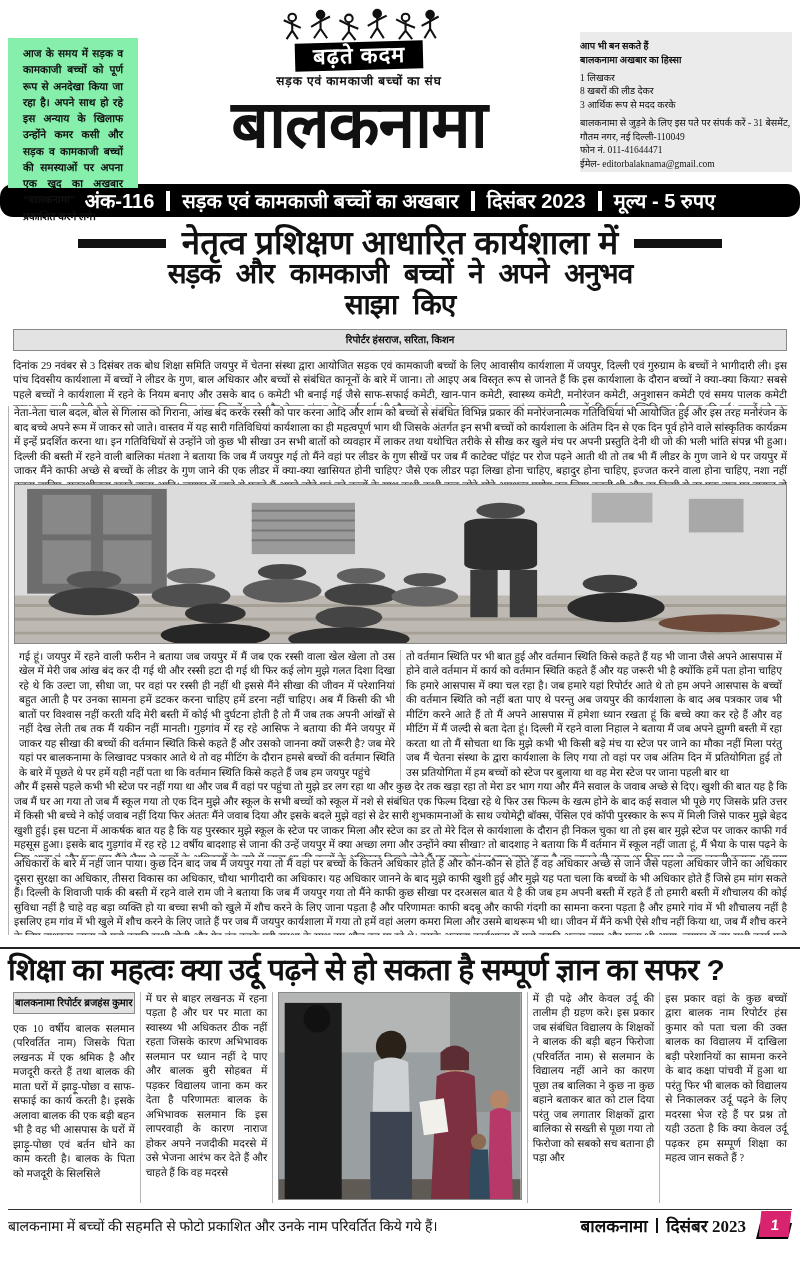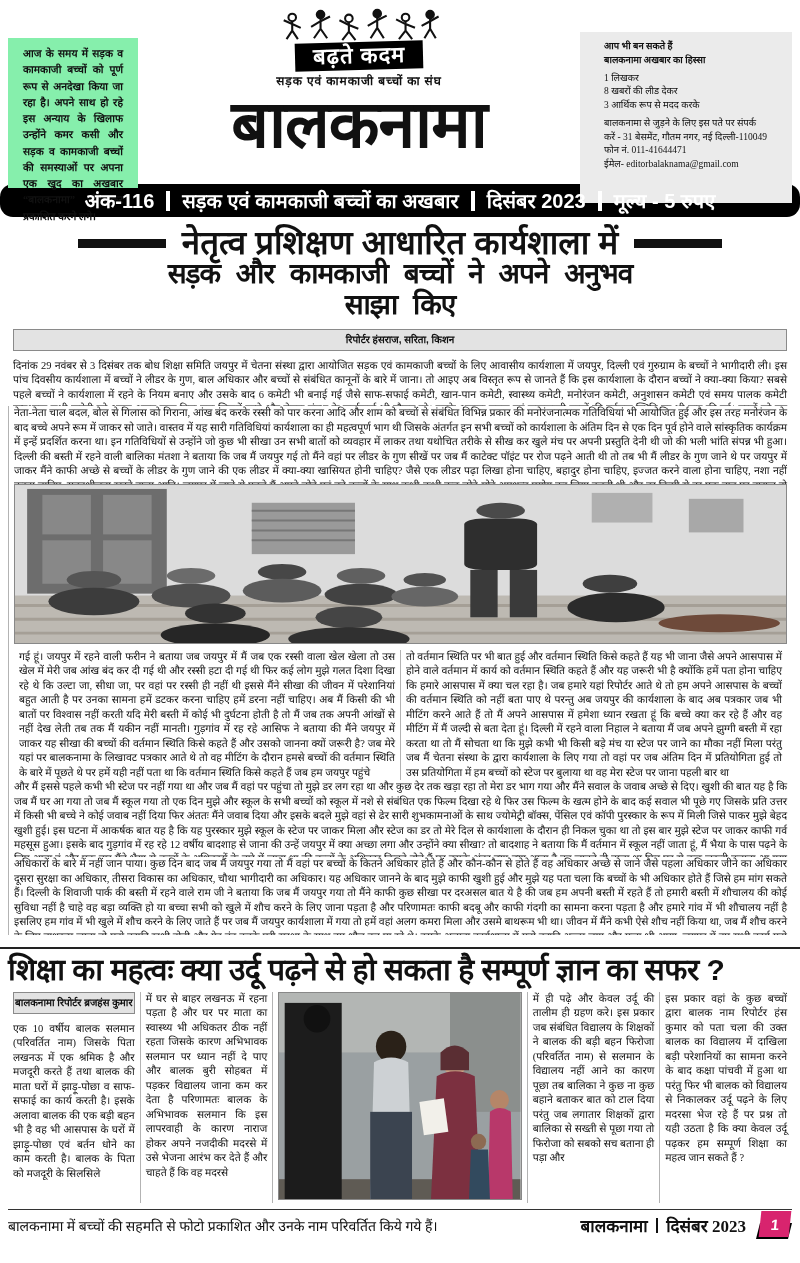--- a/index.html
+++ b/index.html
@@ -21,22 +21,22 @@
     background:#000; color:#fff; font-family:"Liberation Sans", sans-serif;
     font-weight:bold; font-size:22px; padding:1px 18px; transform:rotate(-1.5deg);
     letter-spacing:1px; line-height:1.2;
   }
   .logo-subtitle { font-size:12px; font-weight:bold; margin-top:2px; letter-spacing:1px; }
   .masthead-title {
     font-family:"Liberation Sans", sans-serif; font-weight:900; font-size:66px;
     line-height:1.0; white-space:nowrap; margin-top:2px; letter-spacing:-1px;
   }
   .join-box {
-    width:212px; background:#ebebeb; margin-top:26px; height:171px;
-    padding:8px 24px; font-size:9.5px; line-height:1.45;
+    width:212px; background:#ebebeb; margin-top:26px; height:140px;
+    padding:8px 0; font-size:9.5px; line-height:1.45;
   }
   .join-head { font-weight:bold; }
   .join-items { margin:4px 0; }
   .join-contact { margin-top:3px; }
   
   .banner {
     background:#000; color:#fff; height:33px; display:flex; align-items:center;
     justify-content:center; font-family:"Liberation Sans", sans-serif;
     font-weight:bold; font-size:20px;border-radius:13px;
   }

